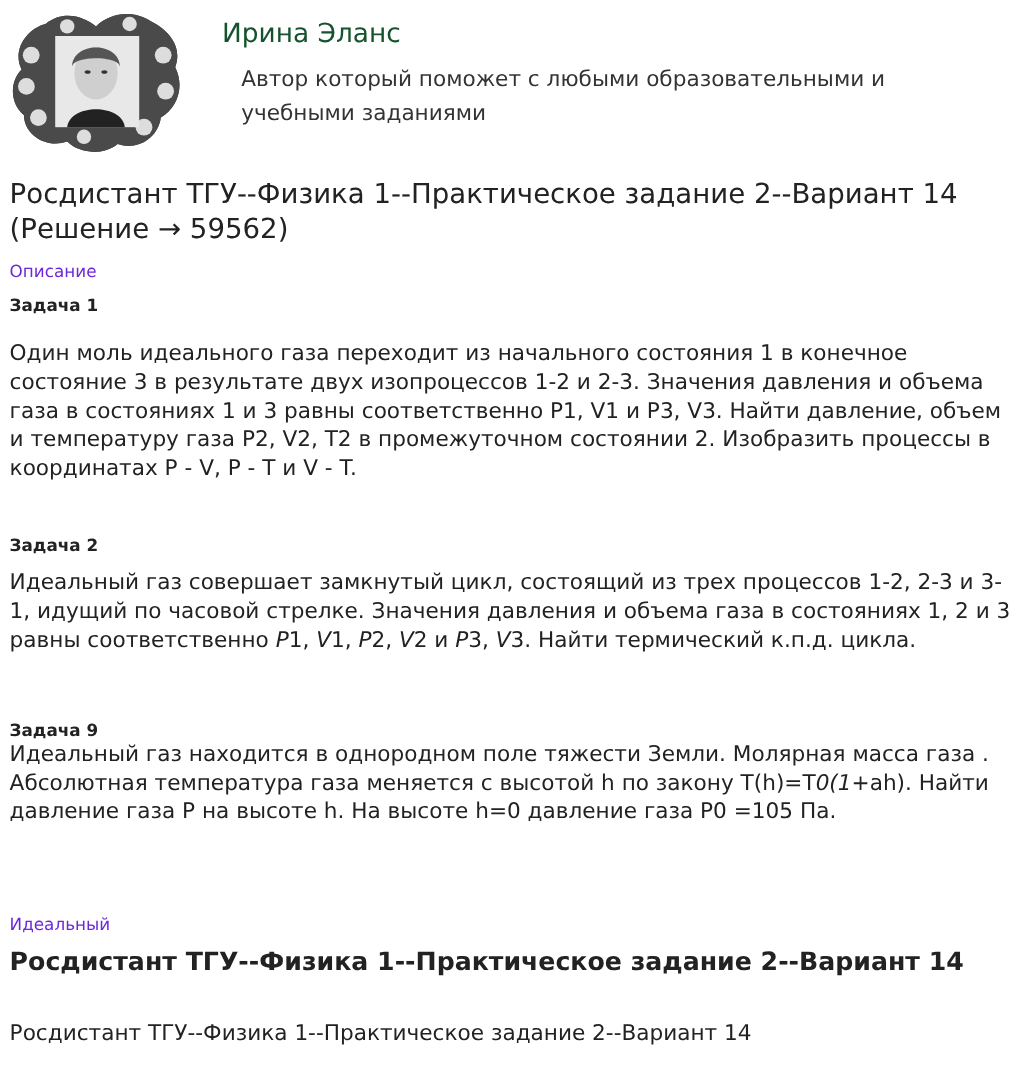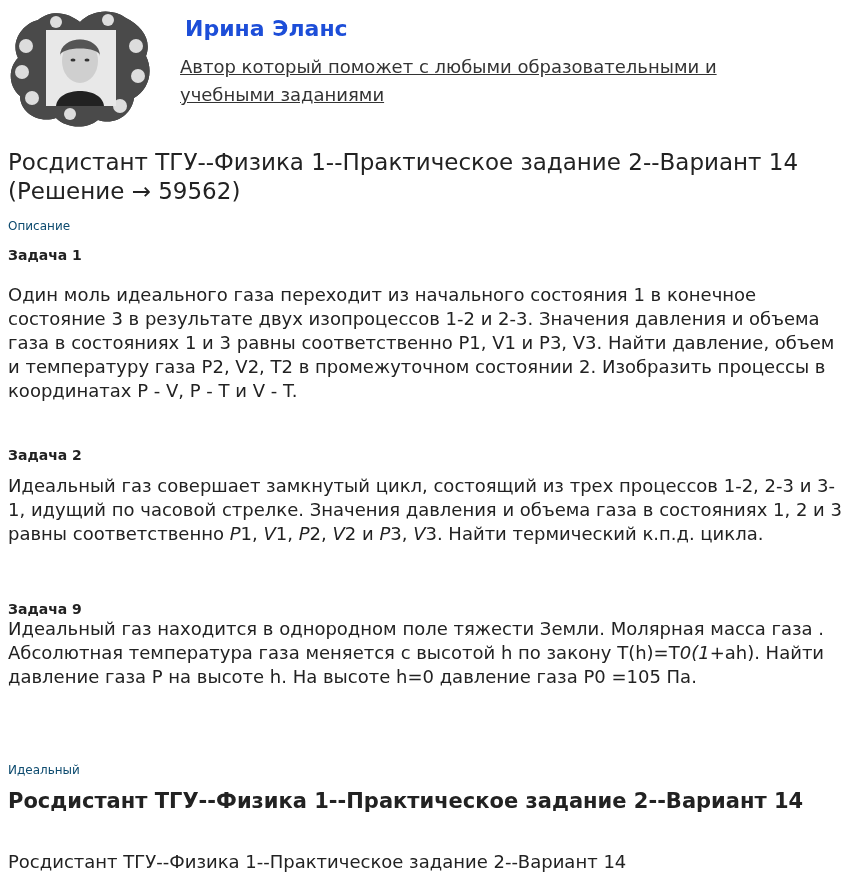--- a/index.html
+++ b/index.html
@@ -10,33 +10,33 @@
       position: relative;
     }
     .author {
       position: absolute; left: 8px; top: 6px; width: 830px; height: 122px;
     }
     .avatar {
       position: absolute; left: 0; top: 0; width: 146px; height: 122px;
     }
     .author-name {
       position: absolute; left: 177px; top: 10px;
-      font-size: 22px; font-weight: bold; color: #1d4ed8;
+      font-size: 22px; font-weight: normal; color: #14532d;
     }
     .author-desc {
-      position: absolute; left: 172px; top: 47px; width: 600px;
-      font-size: 18px; line-height: 28px; color: #333; text-decoration: underline;
+      position: absolute; left: 193px; top: 47px; width: 600px;
+      font-size: 18px; line-height: 28px; color: #333;
     }
     .title {
       position: absolute; left: 8px; top: 148px; width: 835px;
       font-size: 23px; line-height: 29px; color: #222;
     }
     .label {
       position: absolute; left: 8px;
-      font-size: 12px; color: #0c4a6e;
+      font-size: 14px; color: #6d28d9;
     }
     .task-h {
       position: absolute; left: 8px;
       font-size: 14px; font-weight: bold; color: #222;
     }
     .para {
       position: absolute; left: 8px; width: 835px;
       font-size: 18px; line-height: 24px; color: #222;
     }
     .toc-h {

